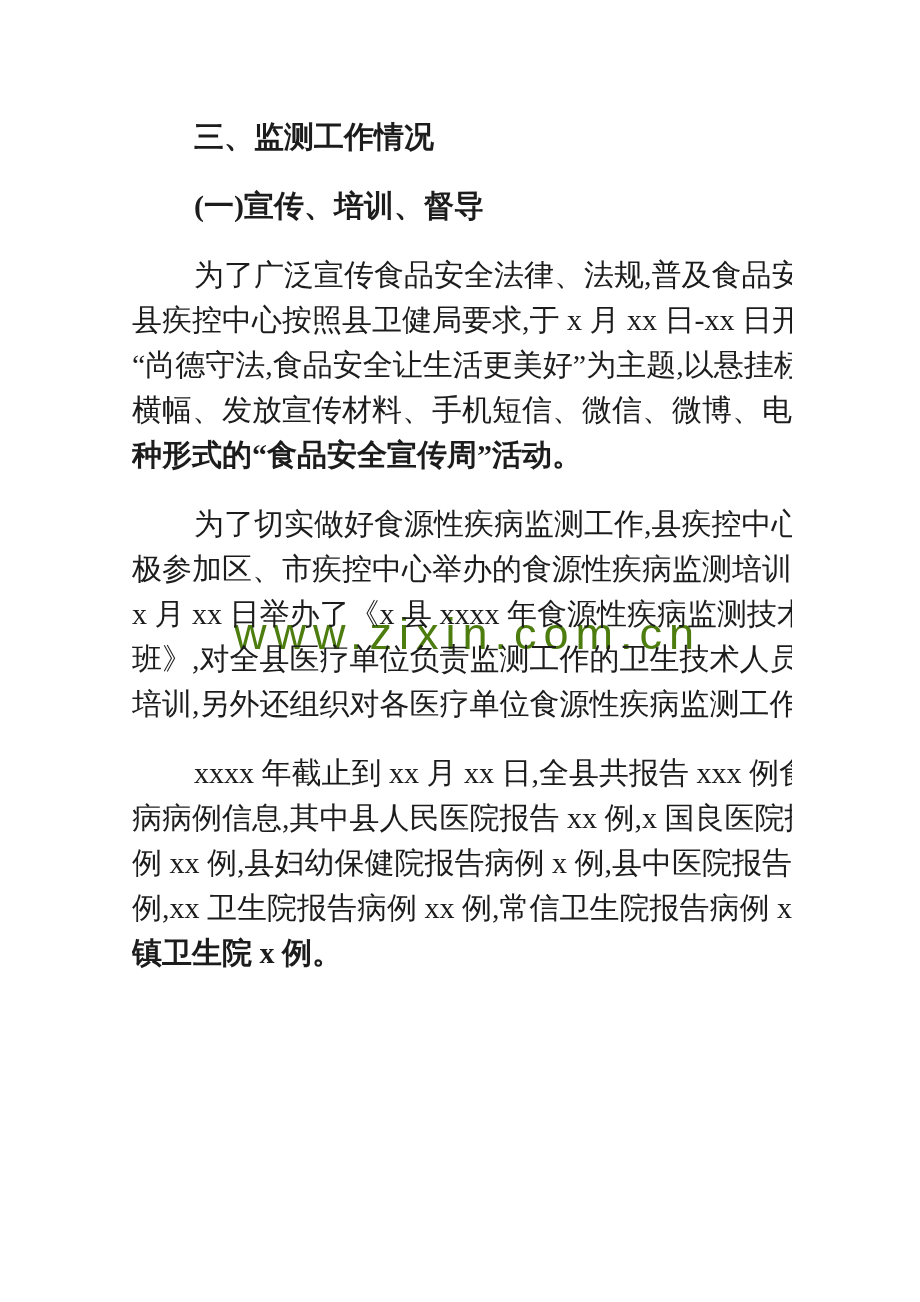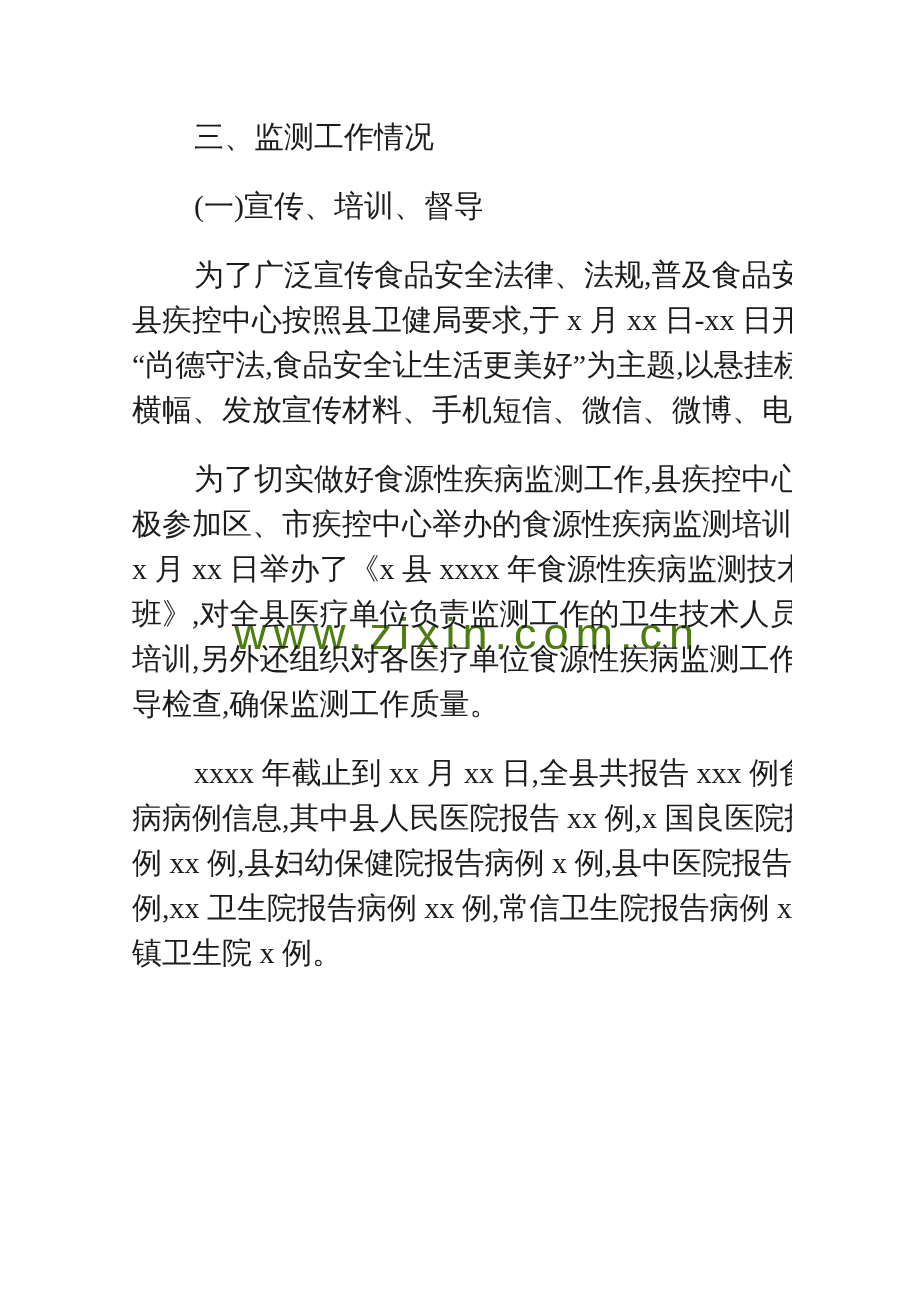--- a/index.html
+++ b/index.html
@@ -43,20 +43,21 @@
   .line {
     min-height: 45px;
     white-space: nowrap;
     overflow: hidden;
     text-align: justify;
     text-align-last: justify;
   }
   .line.end {
     text-align: center;
     text-align-last: left;
+    font-weight: bold;
   }
   .line.indent {
     text-indent: 62px;
   }
 </style>
 </head>
 <body>
 
 <div class="page">
 
@@ -70,29 +71,29 @@
 
     <div class="block">
       <div class="line end indent">(一)宣传、培训、督导</div>
     </div>
 
     <div class="block">
       <div class="line indent">为了广泛宣传食品安全法律、法规,普及食品安全知识,</div>
       <div class="line">县疾控中心按照县卫健局要求,于 x 月 xx 日-xx 日开展了以</div>
       <div class="line">“尚德守法,食品安全让生活更美好”为主题,以悬挂标语</div>
       <div class="line">横幅、发放宣传材料、手机短信、微信、微博、电子屏等多</div>
+      <div class="line end">种形式的“食品安全宣传周”活动。</div>
     </div>
 
     <div class="block">
       <div class="line indent">为了切实做好食源性疾病监测工作,县疾控中心除了积</div>
       <div class="line">极参加区、市疾控中心举办的食源性疾病监测培训班外,于</div>
       <div class="line">x 月 xx 日举办了《x 县 xxxx 年食源性疾病监测技术培训</div>
       <div class="line">班》,对全县医疗单位负责监测工作的卫生技术人员进行了</div>
       <div class="line">培训,另外还组织对各医疗单位食源性疾病监测工作进行督</div>
-      <div class="line end">导检查,确保监测工作质量。</div>
     </div>
 
 
     <div class="block">
       <div class="line indent">xxxx 年截止到 xx 月 xx 日,全县共报告 xxx 例食源性疾</div>
       <div class="line">病病例信息,其中县人民医院报告 xx 例,x 国良医院报告病</div>
       <div class="line">例 xx 例,县妇幼保健院报告病例 x 例,县中医院报告病例 xx</div>
       <div class="line">例,xx 卫生院报告病例 xx 例,常信卫生院报告病例 x 例,x</div>
       <div class="line end">镇卫生院 x 例。</div>
     </div>

